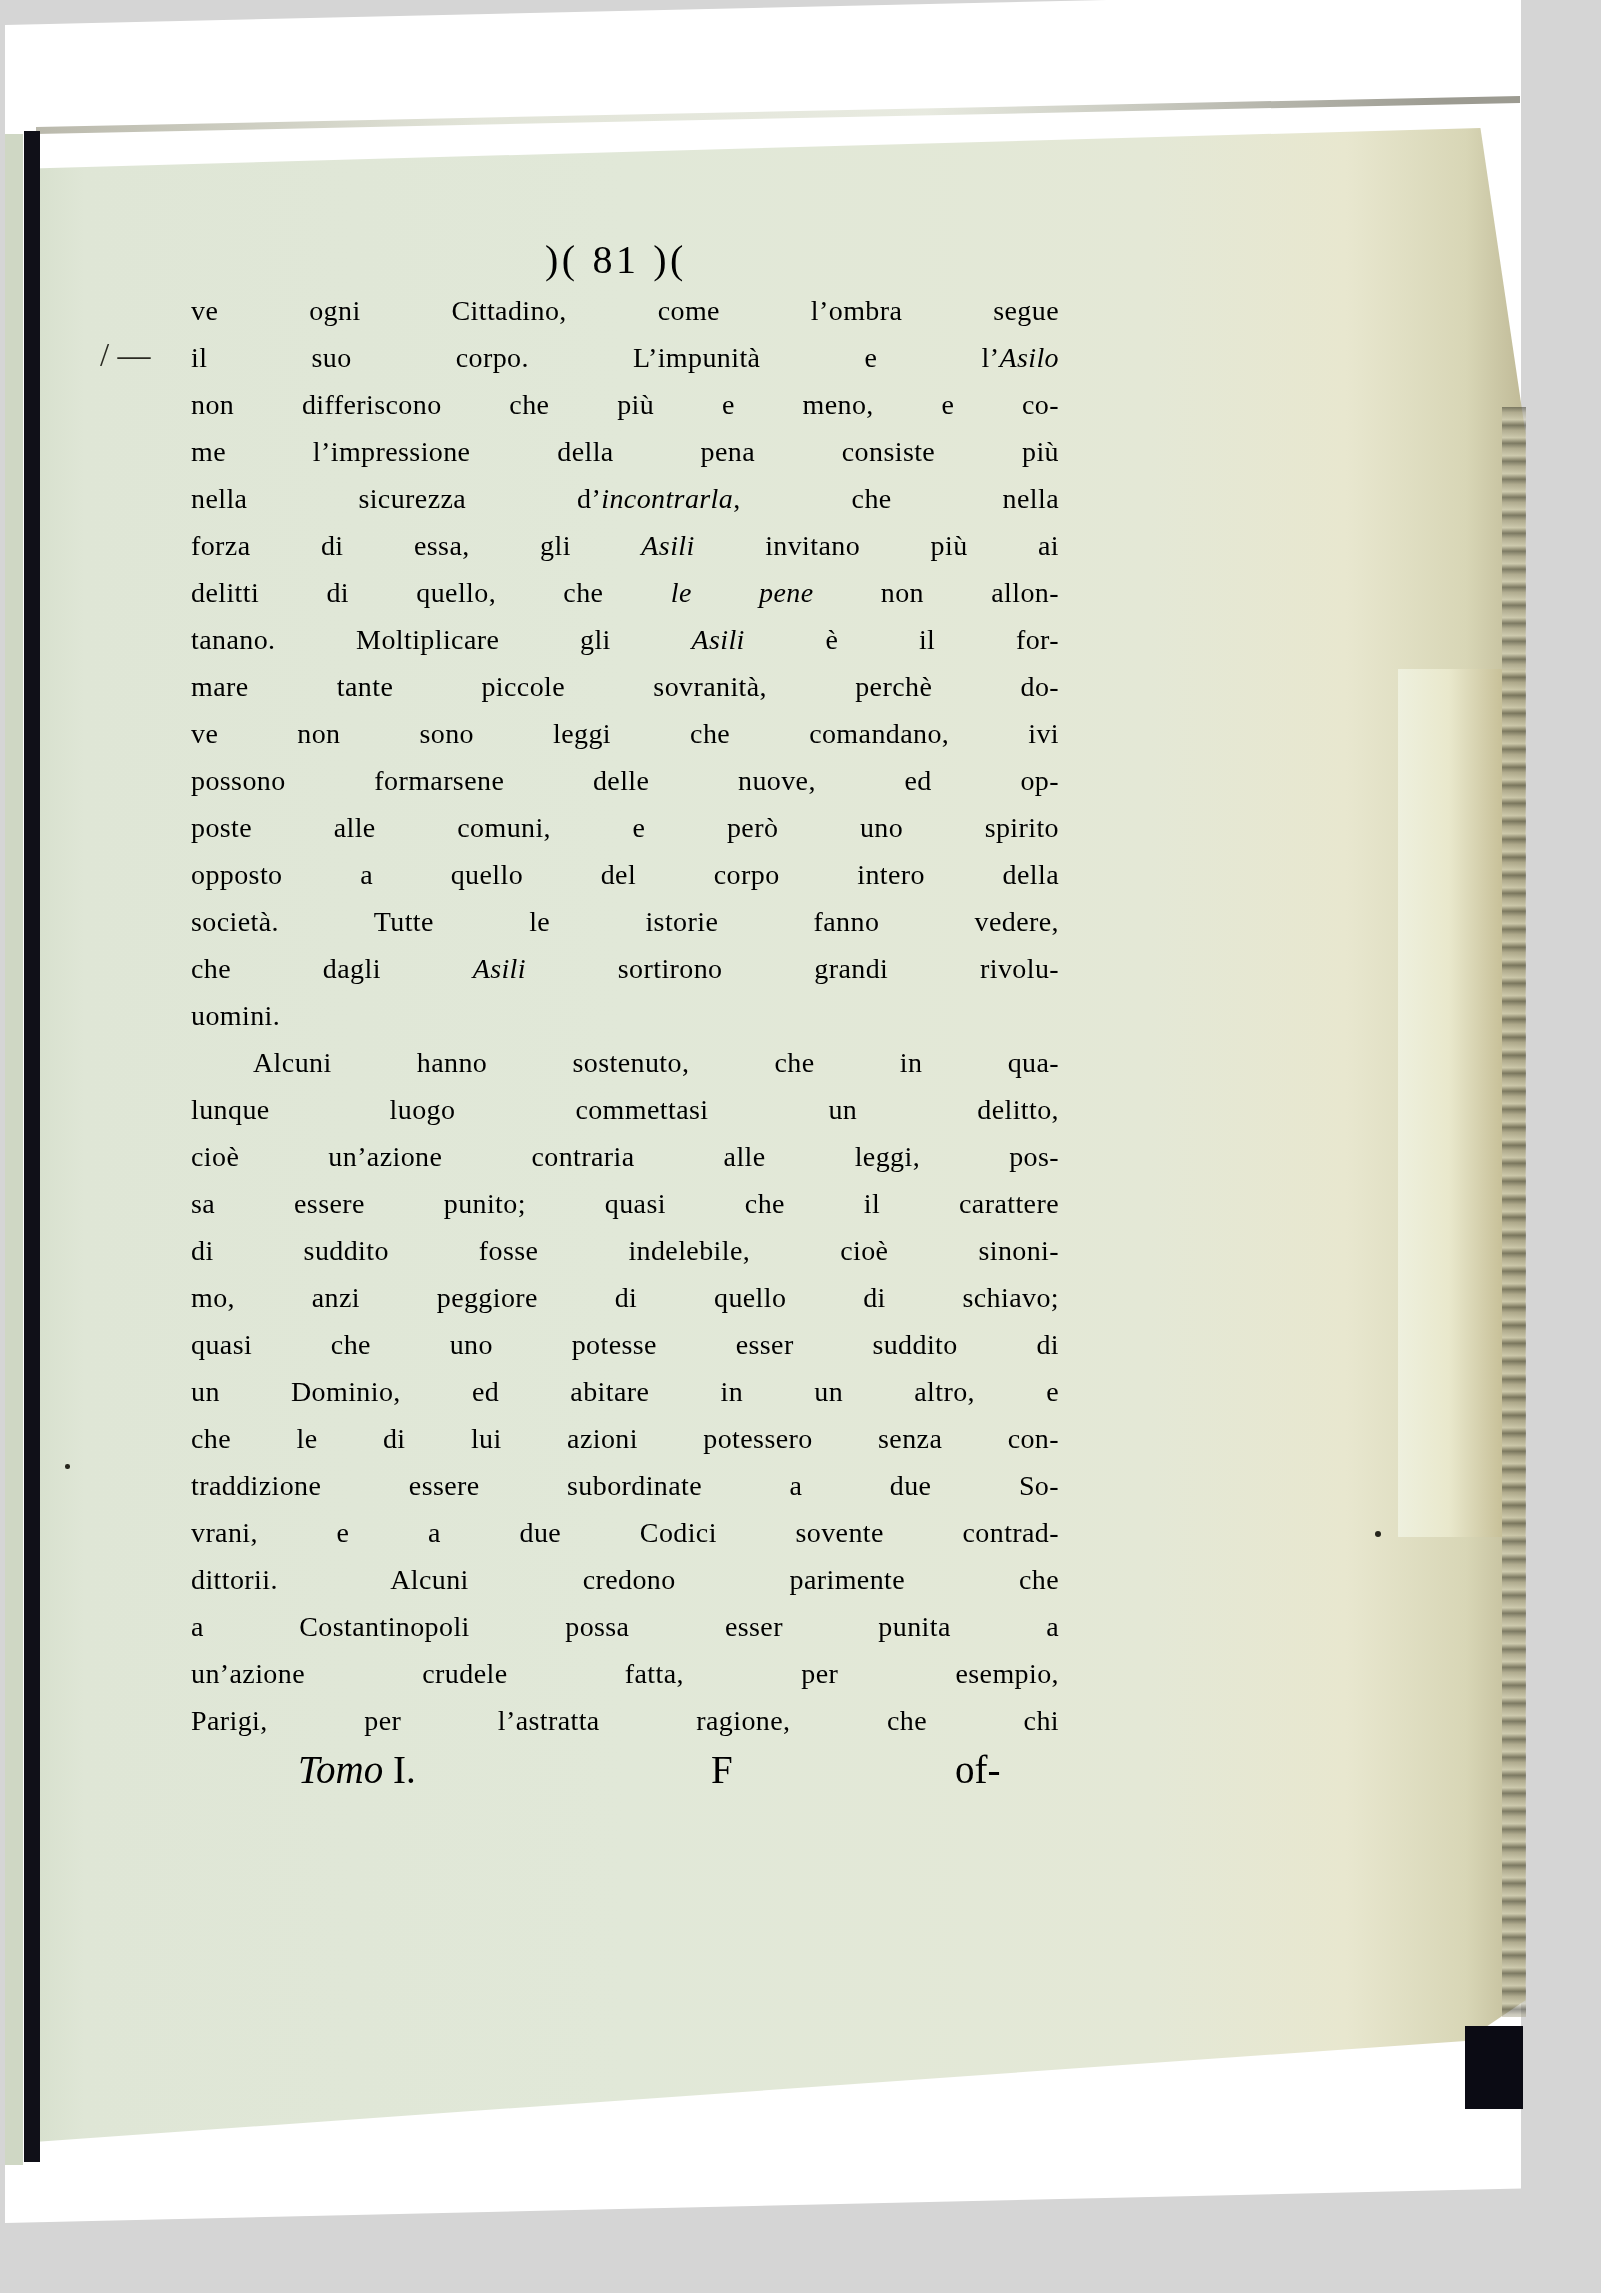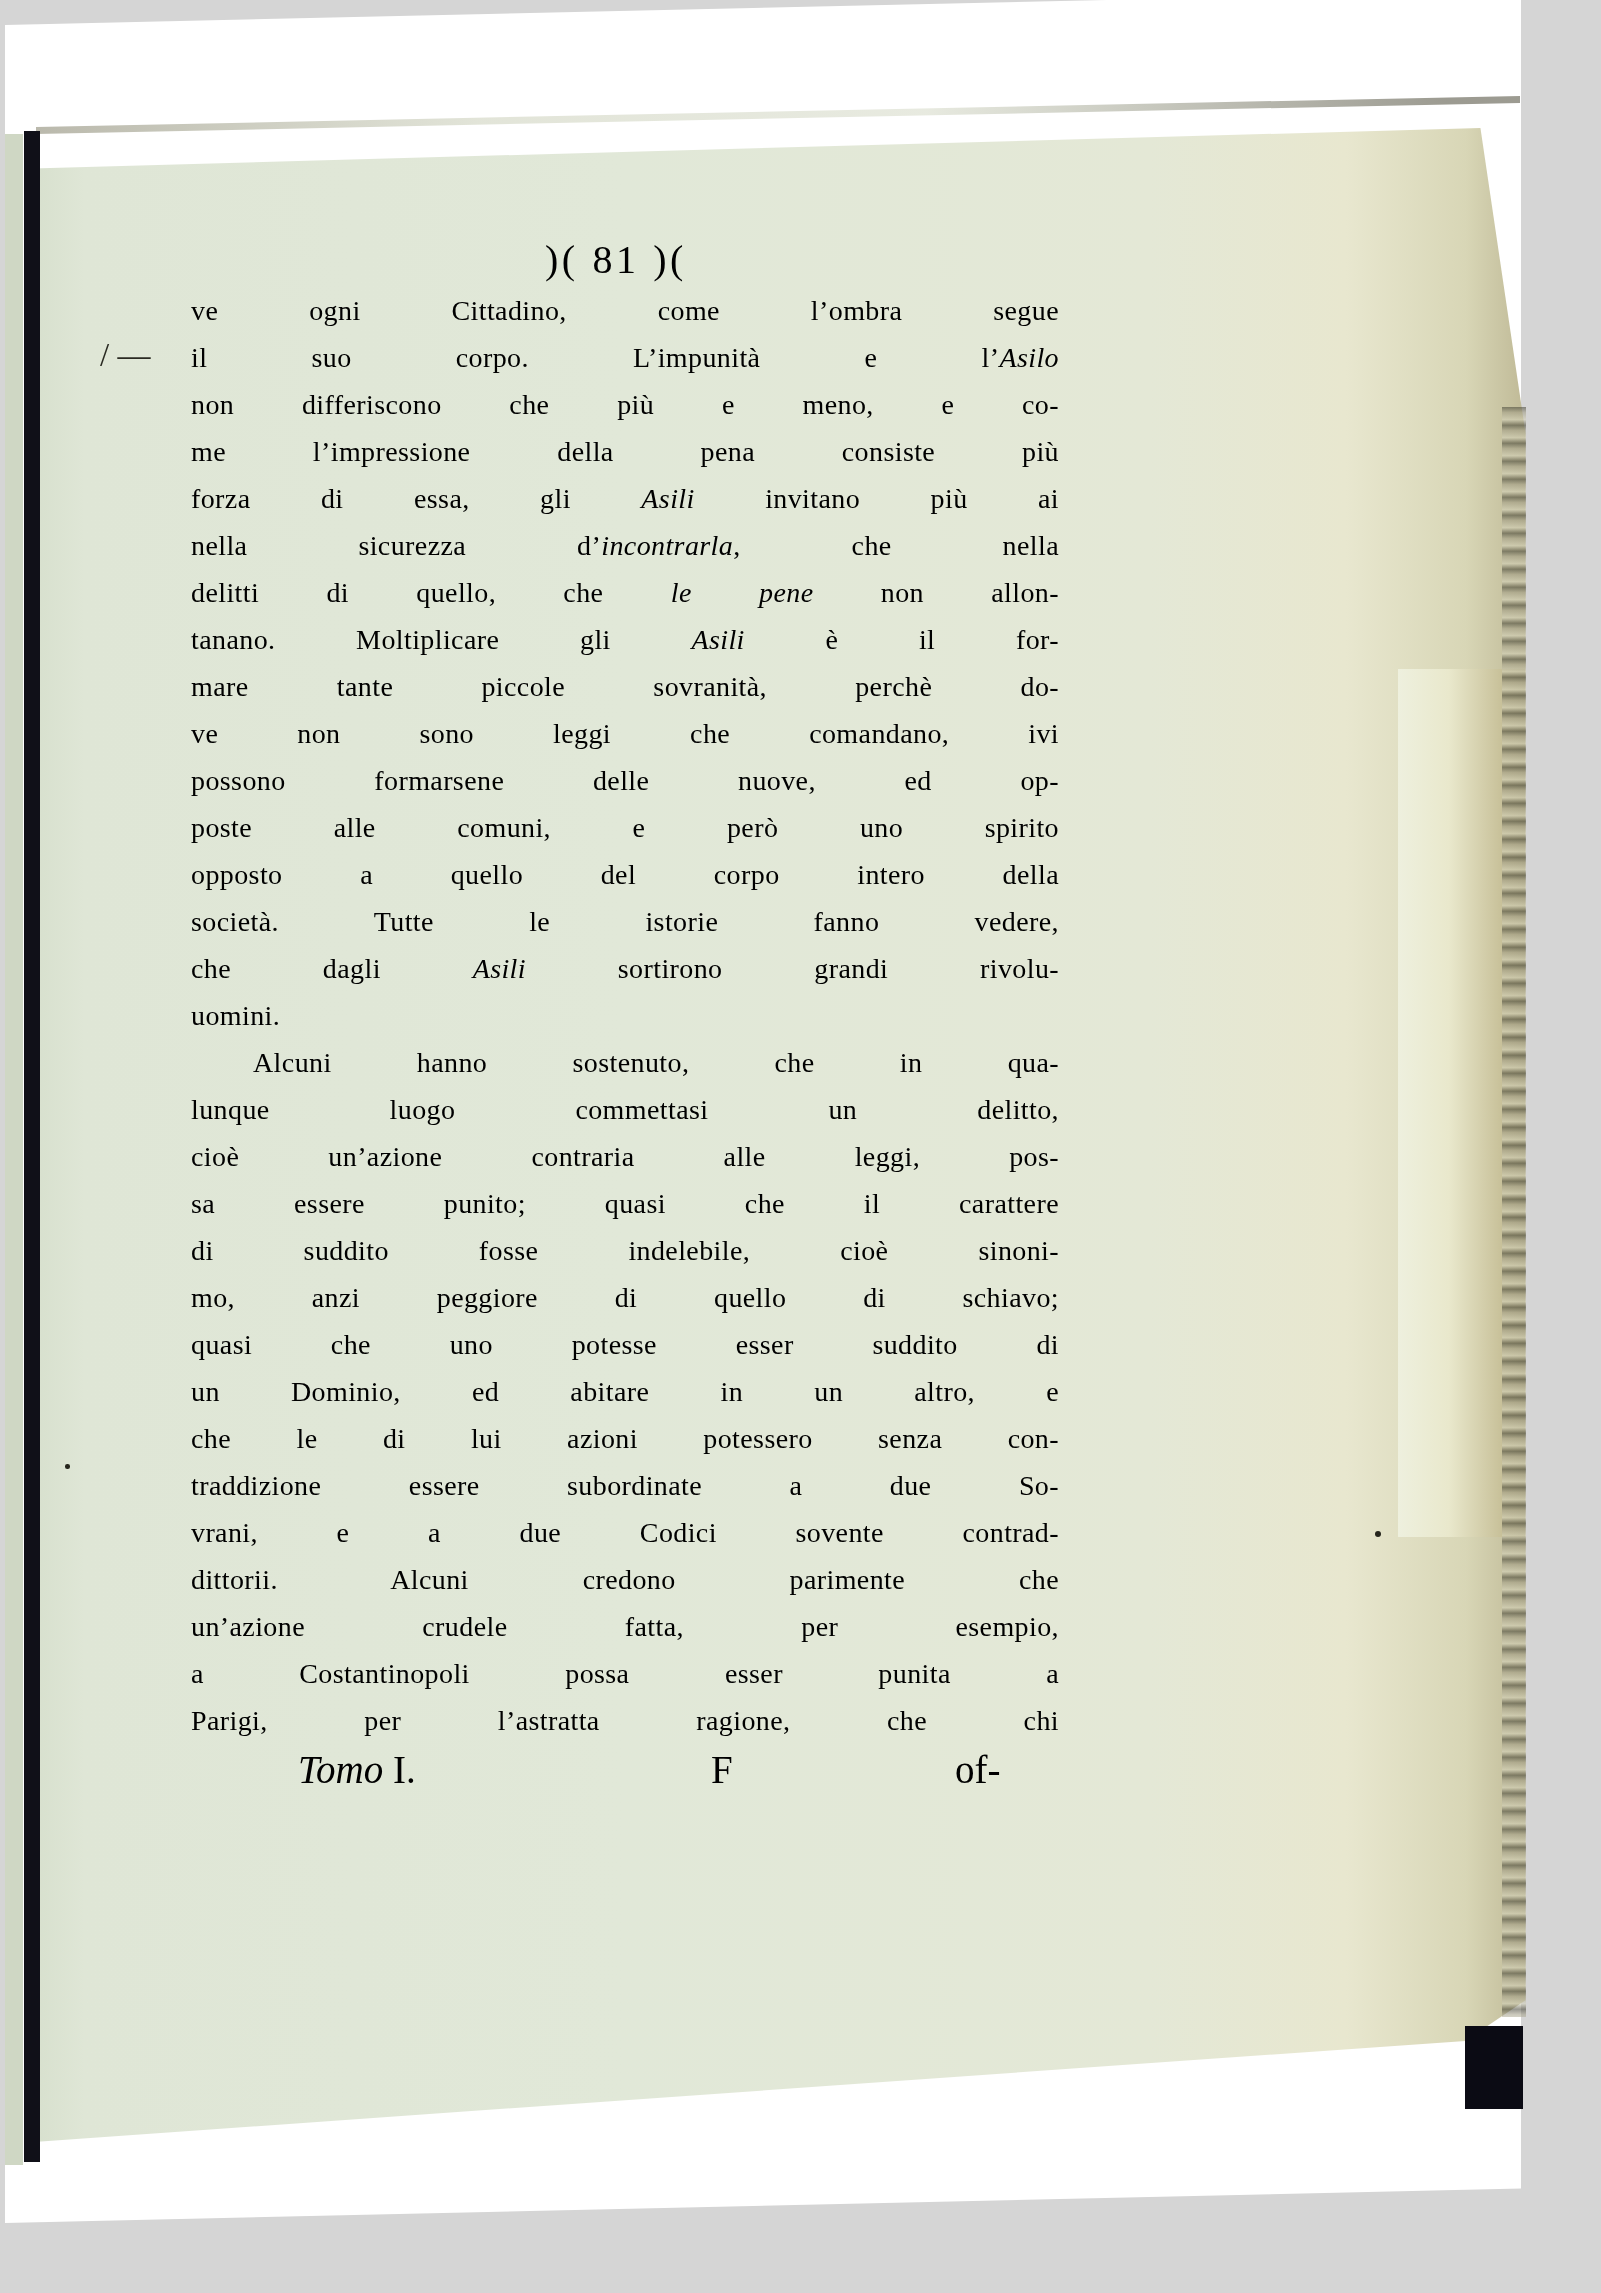--- a/index.html
+++ b/index.html
@@ -183,22 +183,22 @@
       <span>)(</span>
       <span>81</span>
       <span>)(</span>
     </div>
 
     <div id="lines">
         <div class="line">ve ogni Cittadino, come l’ombra segue</div>
         <div class="line">il suo corpo. L’impunità e l’<em>Asilo</em></div>
         <div class="line">non differiscono che più e meno, e co-</div>
         <div class="line">me l’impressione della pena consiste più</div>
+        <div class="line">nella sicurezza d’<em>incontrarla</em>, che nella</div>
         <div class="line">forza di essa, gli <em>Asili</em> invitano più ai</div>
-        <div class="line">nella sicurezza d’<em>incontrarla</em>, che nella</div>
         <div class="line">delitti di quello, che <em>le pene</em> non allon-</div>
         <div class="line">tanano. Moltiplicare gli <em>Asili</em> è il for-</div>
         <div class="line">mare tante piccole sovranità, perchè do-</div>
         <div class="line">ve non sono leggi che comandano, ivi</div>
         <div class="line">possono formarsene delle nuove, ed op-</div>
         <div class="line">poste alle comuni, e però uno spirito</div>
         <div class="line">opposto a quello del corpo intero della</div>
         <div class="line">società. Tutte le istorie fanno vedere,</div>
         <div class="line">che dagli <em>Asili</em> sortirono grandi rivolu-</div>
         <div class="line last">uomini.</div>
@@ -207,22 +207,22 @@
         <div class="line">cioè un’azione contraria alle leggi, pos-</div>
         <div class="line">sa essere punito; quasi che il carattere</div>
         <div class="line">di suddito fosse indelebile, cioè sinoni-</div>
         <div class="line">mo, anzi peggiore di quello di schiavo;</div>
         <div class="line">quasi che uno potesse esser suddito di</div>
         <div class="line">un Dominio, ed abitare in un altro, e</div>
         <div class="line">che le di lui azioni potessero senza con-</div>
         <div class="line">traddizione essere subordinate a due So-</div>
         <div class="line">vrani, e a due Codici sovente contrad-</div>
         <div class="line">dittorii. Alcuni credono parimente che</div>
+        <div class="line">a Costantinopoli possa esser punita a</div>
         <div class="line">un’azione crudele fatta, per esempio,</div>
-        <div class="line">a Costantinopoli possa esser punita a</div>
         <div class="line">Parigi, per l’astratta ragione, che chi</div>
       </div>
 
     <div class="signature-line">
       <span class="sig-vol"><span class="it">Tomo</span> <span>I.</span></span>
       <span class="sig-mark">F</span>
       <span class="catchword">of-</span>
     </div>
   </div>
 </div>

